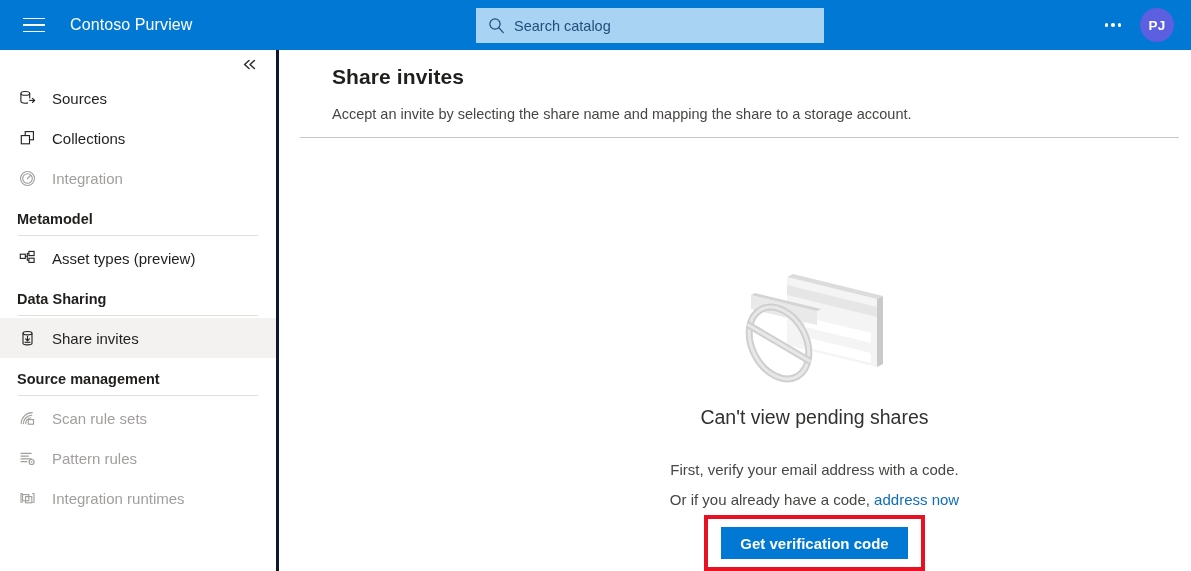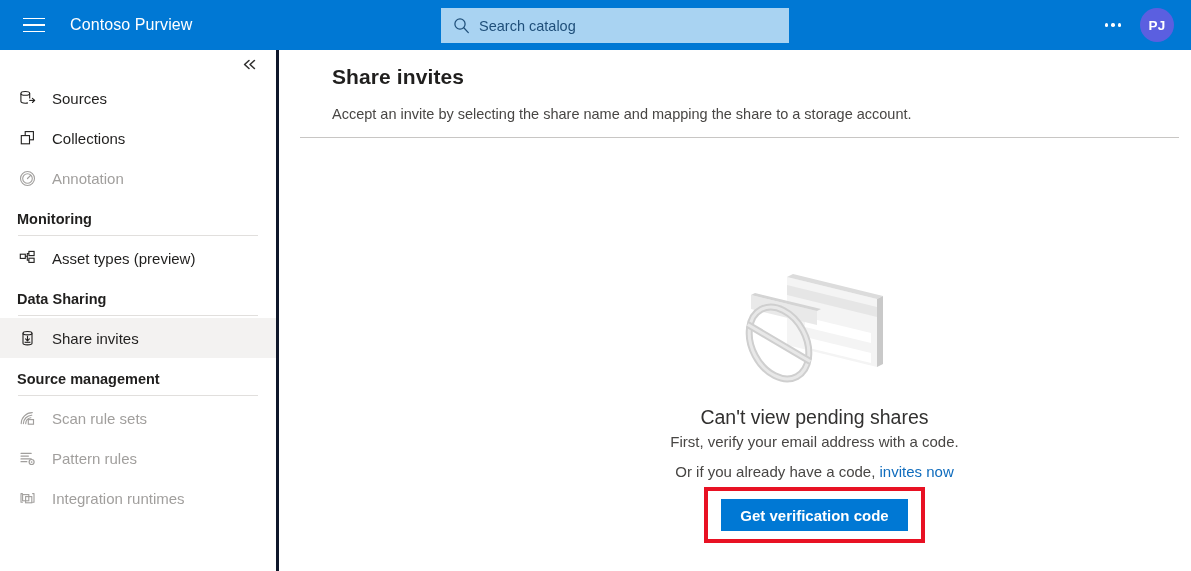--- a/index.html
+++ b/index.html
@@ -21,21 +21,21 @@
     width:44px; height:50px; display:flex; flex-direction:column;
     align-items:center; justify-content:center; gap:5px; cursor:pointer;
     margin-left:12px;
   }
   .hamburger span { display:block; width:22px; height:1.6px; background:#fff; }
   .brand {
     color:#ffffff; font-size:16px; font-weight:400; margin-left:14px;
     letter-spacing:.1px; white-space:nowrap;
   }
   .searchwrap {
-    position:absolute; left:441px; top:8px; width:348px; height:35px;
+    position:absolute; left:476px; top:8px; width:348px; height:35px;
     background:#a9d3f2; display:flex; align-items:center; cursor:text;
   }
   .search-icon { margin-left:12px; display:flex; align-items:center; }
   .search-input {
     border:none; outline:none; background:transparent;
     font-family:"Liberation Sans", sans-serif; font-size:14.5px;
     color:#1b4e7d; margin-left:9px; width:280px; height:100%;
   }
   .search-input::placeholder { color:#1f4f7a; opacity:1; }
   .topbar-right {
@@ -85,21 +85,21 @@
   .page-title { font-size:21px; font-weight:600; color:#201f1e; letter-spacing:.1px; }
   .page-sub { font-size:14.5px; color:#484644; margin-top:17px; }
   .head-rule { height:1px; background:#c8c6c4; margin:15px 12px 0 20px; }
 
   .empty-state {
     position:absolute; top:205px; left:0; width:1069px;
     display:flex; flex-direction:column; align-items:center;
   }
   .illus { width:180px; height:135px; }
   .empty-title { font-size:19.5px; color:#323130; margin-top:16px; font-weight:400; }
-  .empty-line { font-size:15px; color:#484644; margin-top:4px; }
+  .empty-line { font-size:15px; color:#484644; margin-top:32px; }
   .empty-line2 { font-size:15px; color:#484644; margin-top:13px; }
   .link { color:#0f6cbd; text-decoration:none; cursor:pointer; }
 
   .cta-holder { position:relative; margin-top:19px; }
   .cta-button {
     background:#0078d4; color:#fff; border:none;
     font-family:"Liberation Sans", sans-serif;
     font-size:15px; font-weight:600; height:32px; padding:0 19px;
     cursor:pointer; white-space:nowrap; display:flex; align-items:center; justify-content:center;
   }
@@ -177,24 +177,24 @@
     </div>
 
     <div class="nav-item disabled">
       <span class="nav-icon">
         <svg width="19" height="19" viewBox="0 0 19 19">
           <circle cx="9.5" cy="9.5" r="7" fill="none" stroke="#a19f9d" stroke-width="1.1"></circle>
           <circle cx="9.5" cy="9.5" r="4.8" fill="none" stroke="#a19f9d" stroke-width="1.1"></circle>
           <line x1="9.5" y1="9.5" x2="12.6" y2="6.4" stroke="#a19f9d" stroke-width="1.2" stroke-linecap="round"></line>
         </svg>
       </span>
-      <span class="nav-label">Annotation</span>
-    </div>
-
-    <div class="nav-section">Monitoring</div>
+      <span class="nav-label">Integration</span>
+    </div>
+
+    <div class="nav-section">Metamodel</div>
     <div class="nav-divider"></div>
 
     <div class="nav-item">
       <span class="nav-icon">
         <svg width="19" height="19" viewBox="0 0 19 19">
           <rect x="2.3" y="5.2" width="5" height="4.2" fill="none" stroke="#201f1e" stroke-width="1.1"></rect>
           <rect x="10.9" y="2.4" width="5.2" height="4.2" fill="none" stroke="#201f1e" stroke-width="1.1"></rect>
           <rect x="10.9" y="9.2" width="5.2" height="4.2" fill="none" stroke="#201f1e" stroke-width="1.1"></rect>
           <path d="M7.3 7.3 H9.3 V4.5 H10.9" fill="none" stroke="#201f1e" stroke-width="1.1"></path>
           <path d="M9.3 7.3 V11.3 H10.9" fill="none" stroke="#201f1e" stroke-width="1.1"></path>
@@ -289,21 +289,21 @@
           <ellipse cx="0" cy="0" rx="27" ry="38" fill="none" stroke="#cfcfcf" stroke-width="7"></ellipse>
           <ellipse cx="0" cy="0" rx="27" ry="38" fill="none" stroke="#e8e8e8" stroke-width="3"></ellipse>
           <line x1="-19" y1="-31" x2="19" y2="31" stroke="#cfcfcf" stroke-width="7"></line>
           <line x1="-19" y1="-31" x2="19" y2="31" stroke="#e8e8e8" stroke-width="3"></line>
         </g>
       </svg>
 
       <div class="empty-title">Can't view pending shares</div>
       <div class="empty-line">First, verify your email address with a code.</div>
       <div class="empty-line2">
-        <span>Or if you already have a code, </span><a class="link">invites now</a>
+        <span>Or if you already have a code, </span><a class="link">address now</a>
       </div>
 
       <div class="cta-holder">
         <button class="cta-button">Get verification code</button>
         <div class="highlight-box"></div>
       </div>
     </div>
   </div>
 
 </div>

